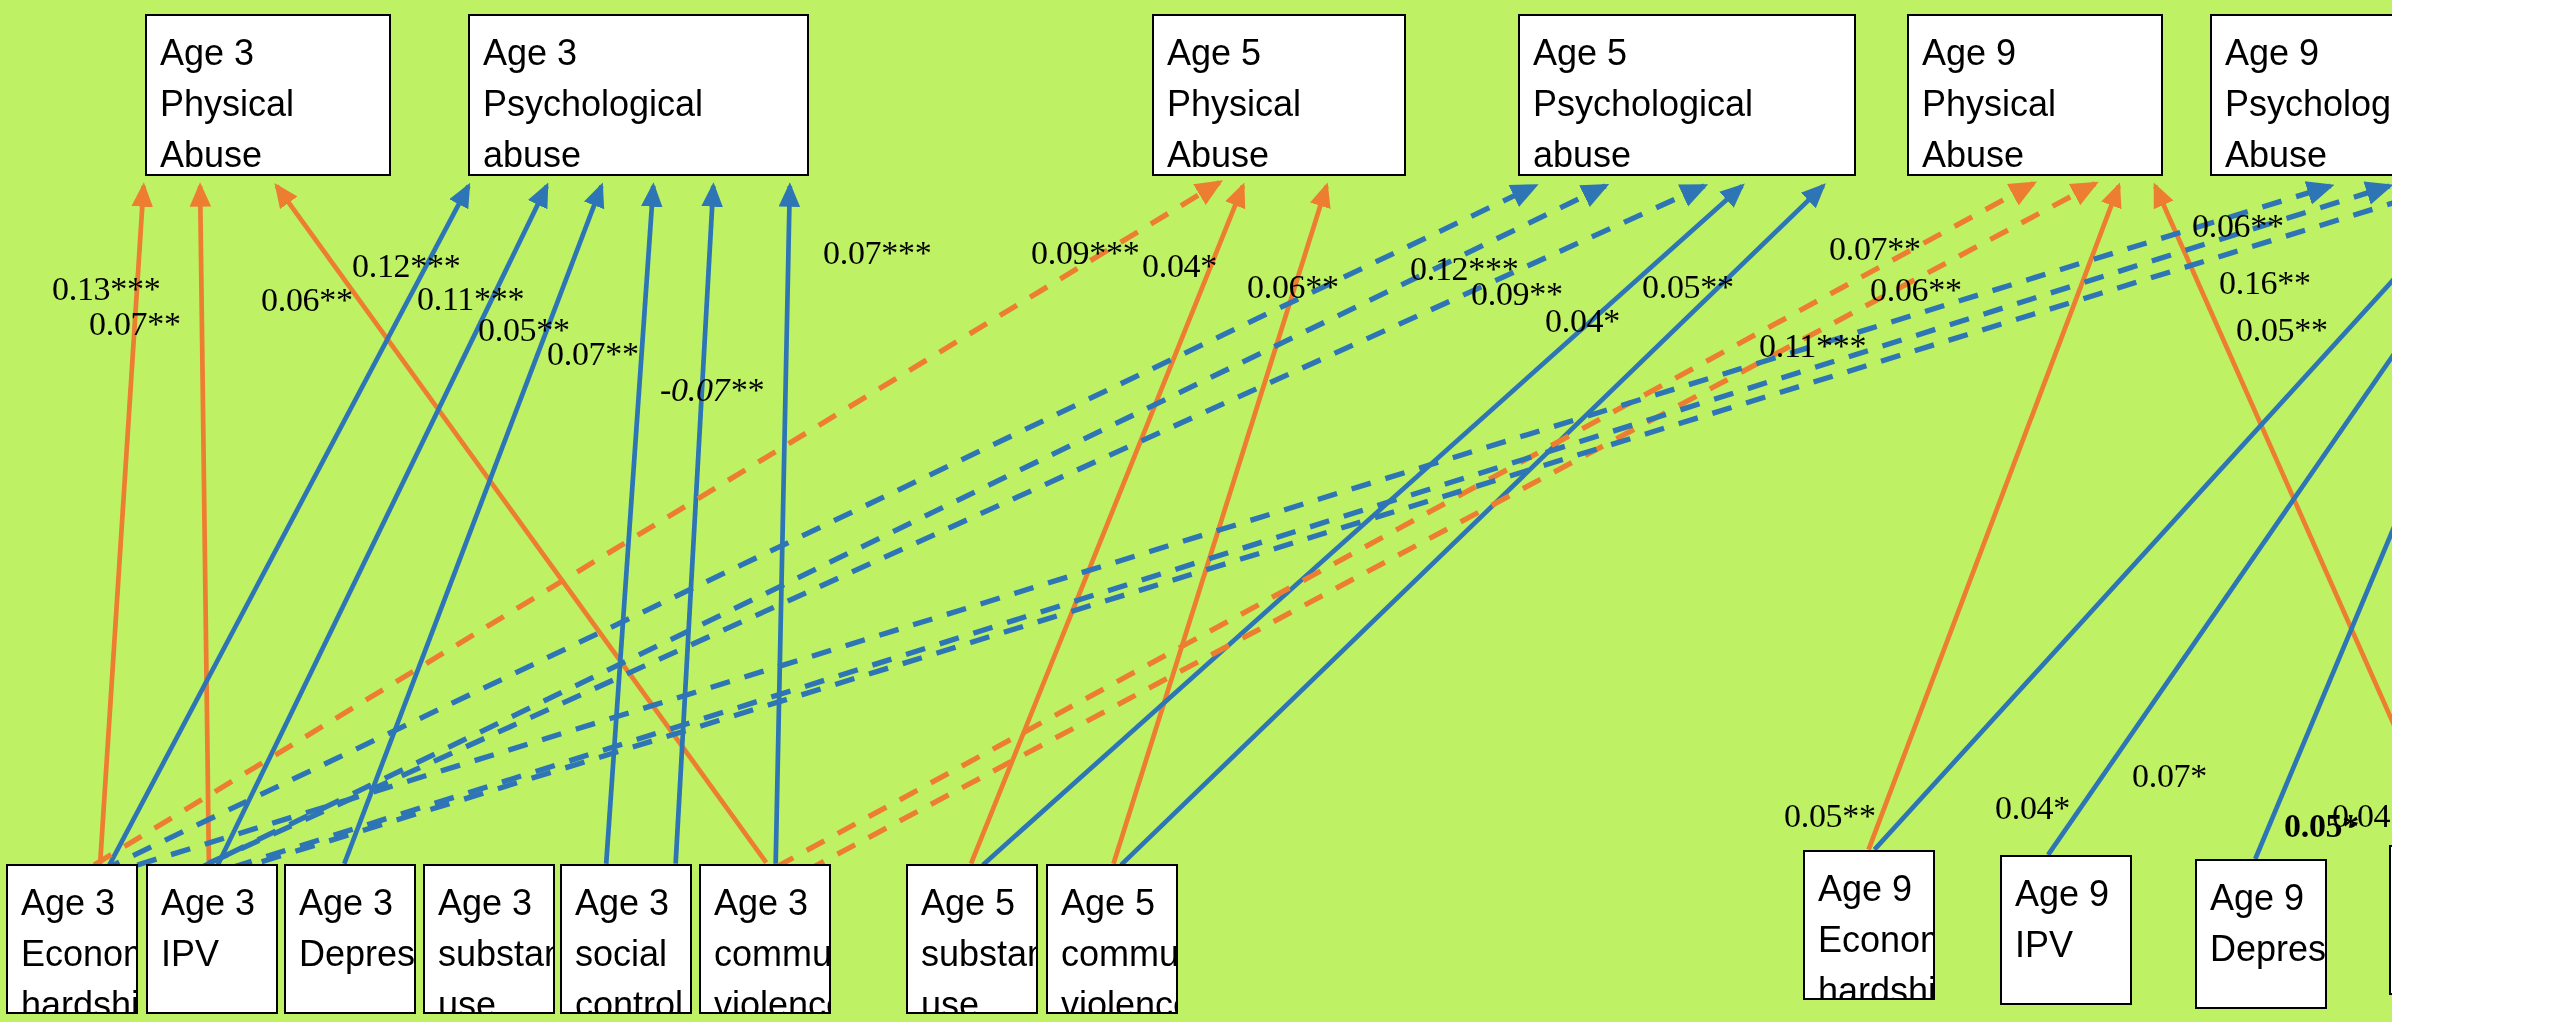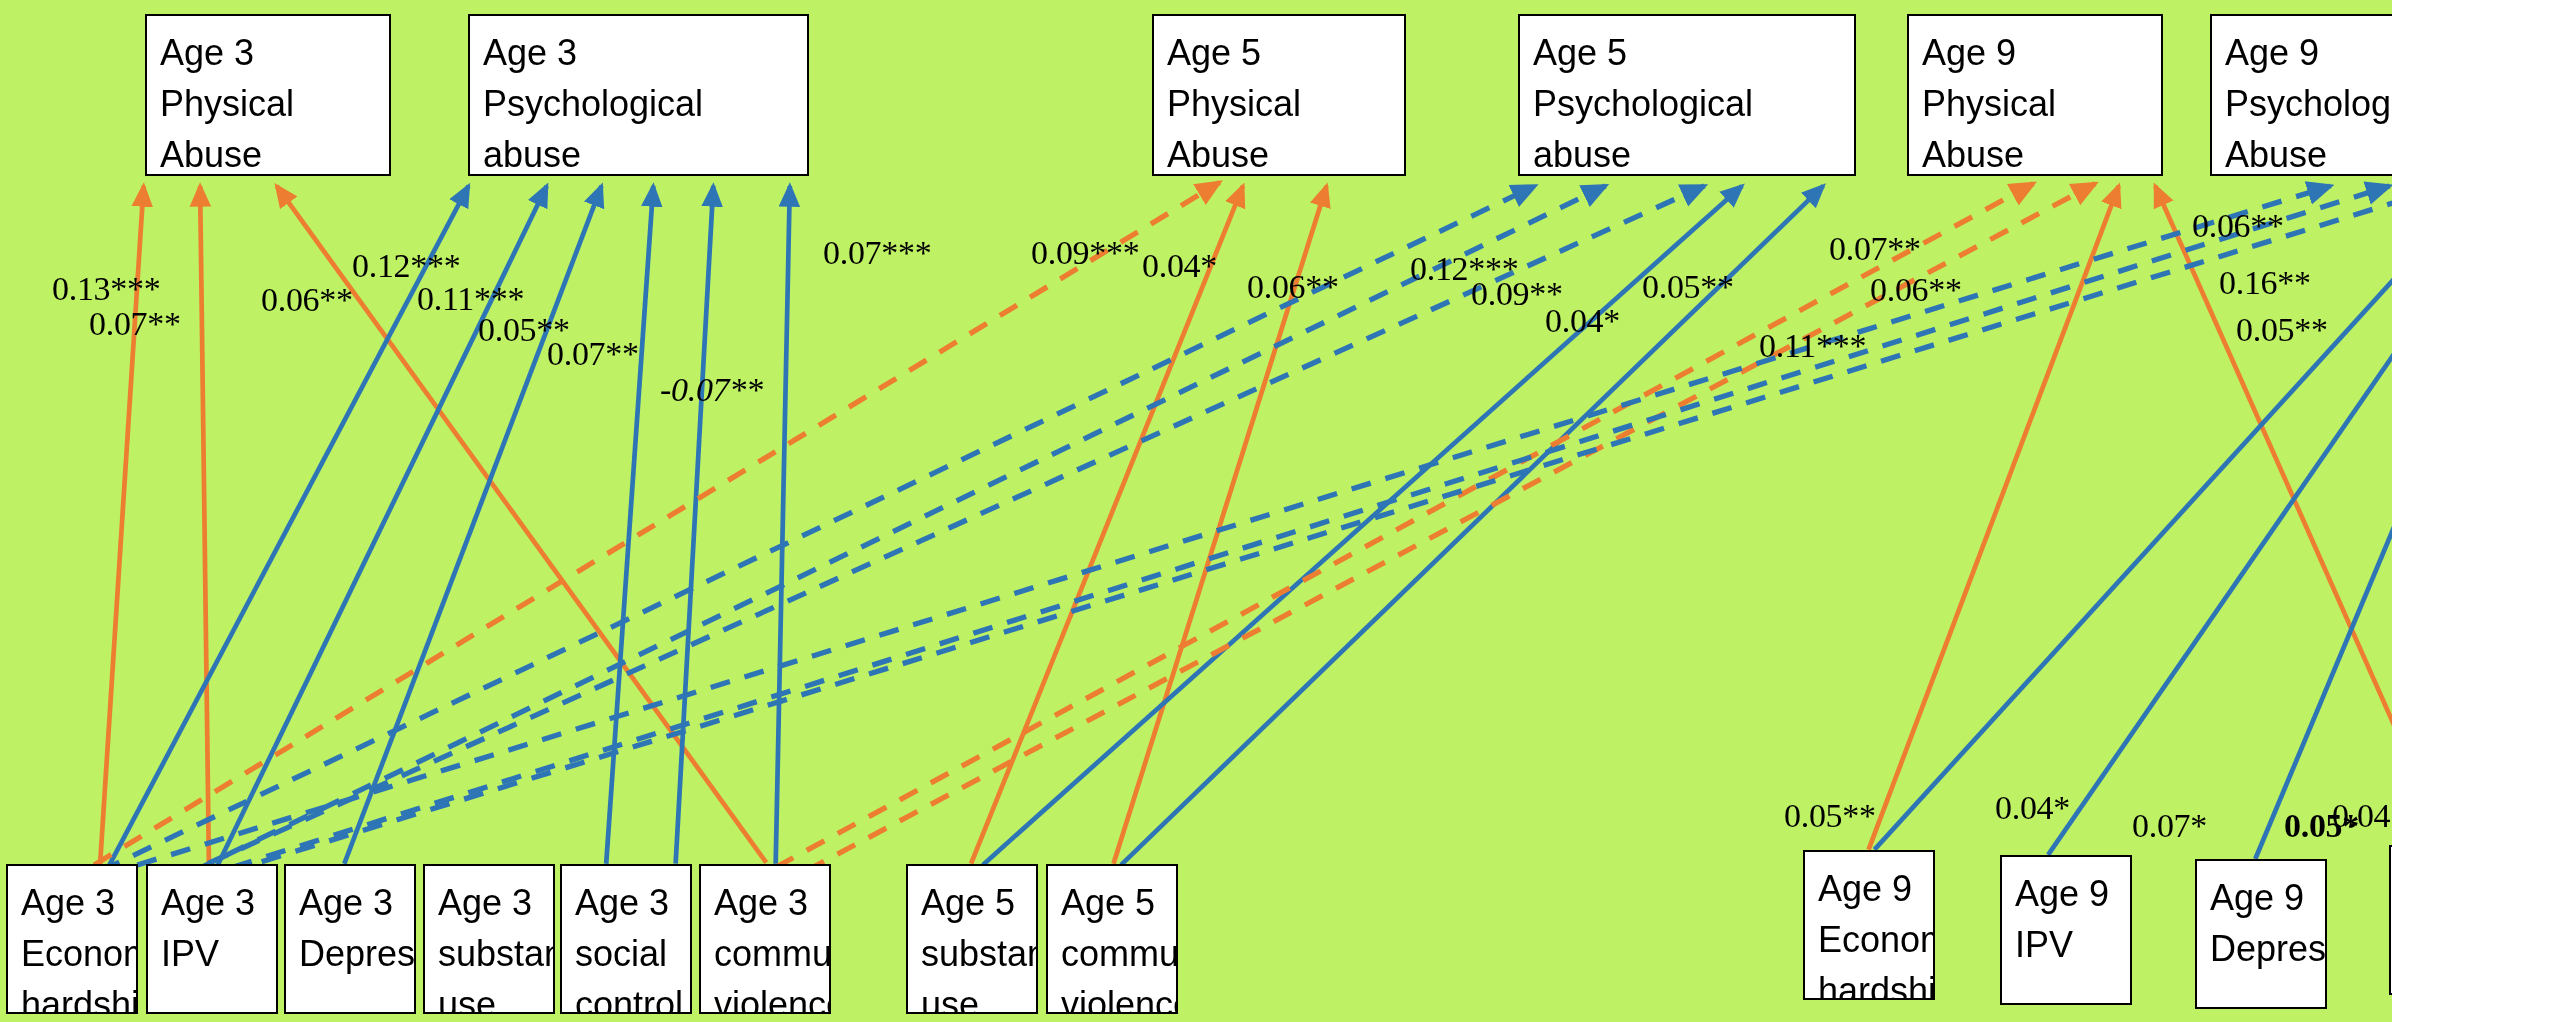--- a/index.html
+++ b/index.html
@@ -161,18 +161,18 @@
       <span class="path-label" style="left: 1642px; top: 268px;">0.05**</span>
       <span class="path-label" style="left: 1759px; top: 327px;">0.11***</span>
       <span class="path-label" style="left: 1829px; top: 230px;">0.07**</span>
       <span class="path-label" style="left: 1870px; top: 271px;">0.06**</span>
       <span class="path-label" style="left: 1784px; top: 797px;">0.05**</span>
       <span class="path-label" style="left: 2332px; top: 797px;">0.04*</span>
       <span class="path-label" style="left: 2192px; top: 207px;">0.06**</span>
       <span class="path-label" style="left: 2219px; top: 264px;">0.16**</span>
       <span class="path-label" style="left: 2236px; top: 311px;">0.05**</span>
       <span class="path-label" style="left: 1995px; top: 789px;">0.04*</span>
-      <span class="path-label" style="left: 2132px; top: 807px; text-align: right;">0.07*</span>
+      <span class="path-label" style="left: 2132px; top: 757px; text-align: right;">0.07*</span>
       <span class="path-label" style="left: 2284px; top: 807px; font-weight: bold;">0.05*</span>
       <span class="path-label" style="left: 2461px; top: 805px;">0.05**</span>
     </div>
 </div>
 
 
 </body></html>

